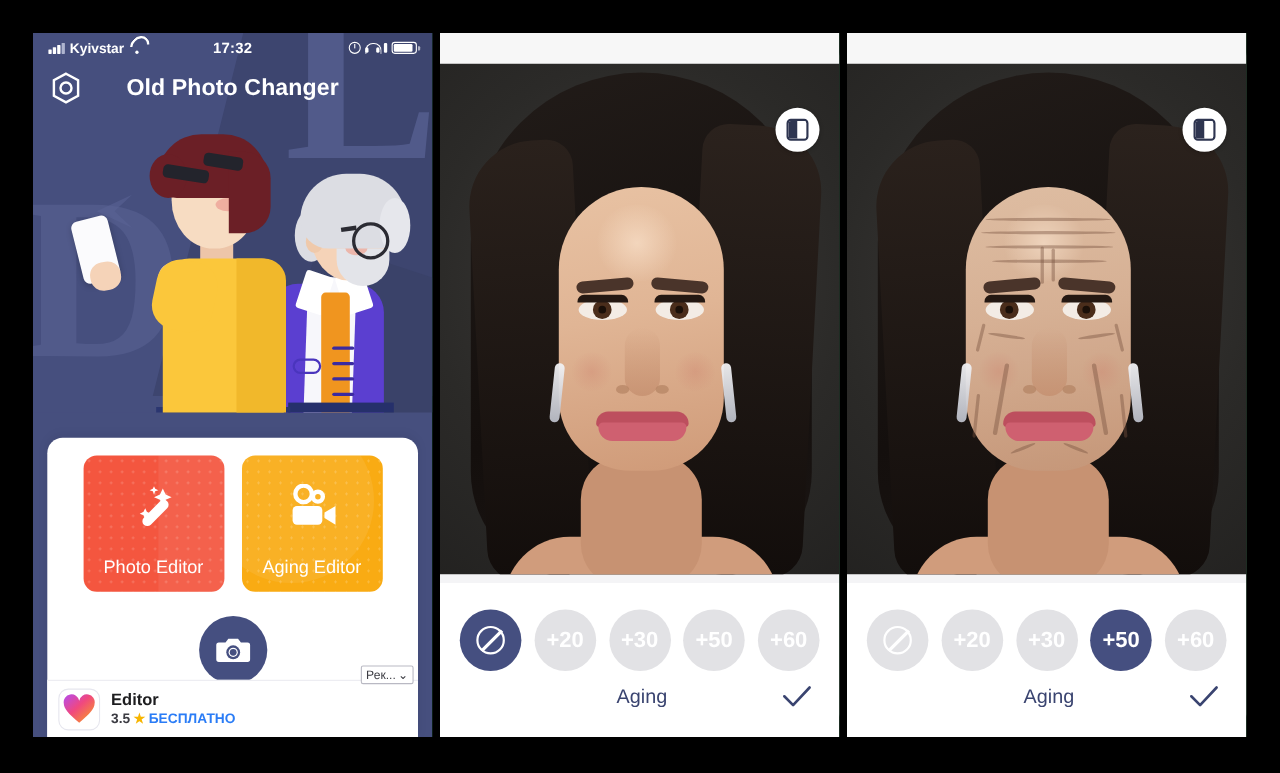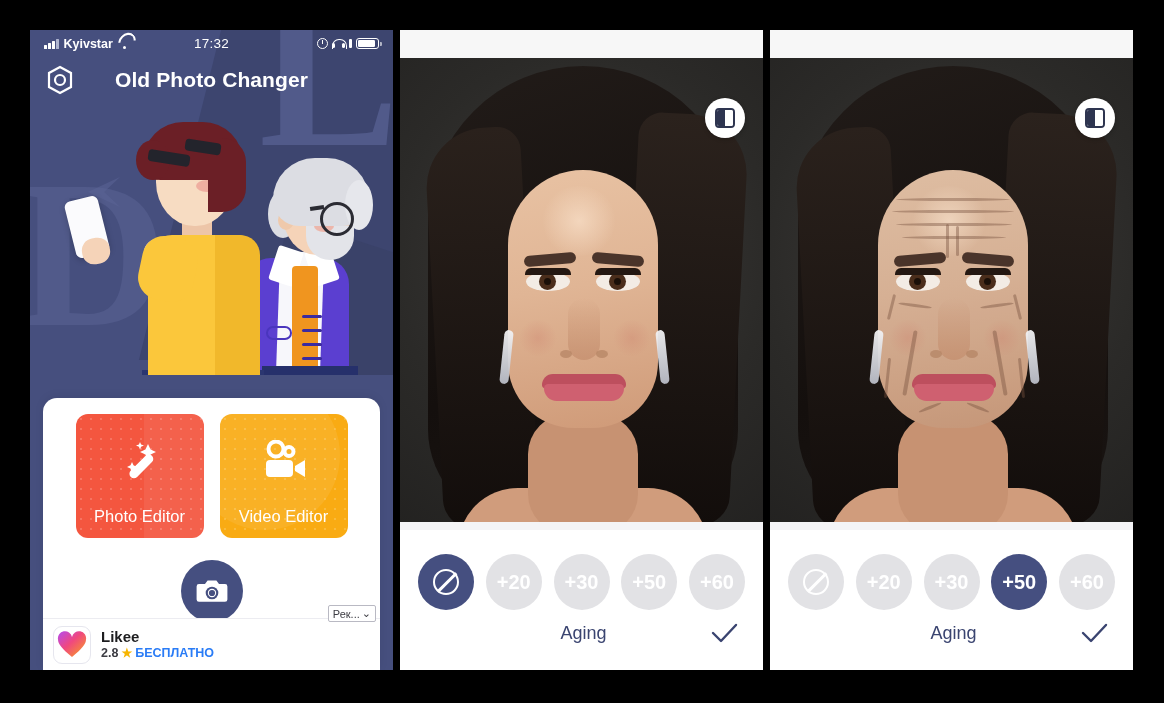--- a/index.html
+++ b/index.html
@@ -28,21 +28,21 @@
   .p1 { position: relative; width: 100%; height: 100%; background: #464f7e; }
 
   .statusbar {
     position: relative; height: 27px;
     display: flex; align-items: center;
     padding: 0 14px;
     color: #ffffff; font-size: 13px; font-weight: bold;
     z-index: 6;
   }
   .sb-left { display: flex; align-items: center; gap: 5px; }
-  .sb-center { position: absolute; left: 0; right: 0; text-align: center; font-size: 13.5px; font-weight: normal; letter-spacing: .2px;}
+  .sb-center { position: absolute; left: 0; right: 0; text-align: center; font-size: 13.5px; font-weight: bold; letter-spacing: .2px;}
   .sb-right { margin-left: auto; display: flex; align-items: center; gap: 4px; z-index: 2;}
   .bars { display: flex; align-items: flex-end; gap: 1.5px; height: 10px; }
   .bars i { display:block; width: 2.5px; background: #fff; border-radius: .5px; }
   .bars i:nth-child(1){height:4px} .bars i:nth-child(2){height:6px}
   .bars i:nth-child(3){height:8px} .bars i:nth-child(4){height:10px;background:#aeb4cf}
   .carrier { font-size: 12.5px; font-weight: bold; }
   .wifi { position: relative; width: 14px; height: 11px; }
   .wifi::before{content:"";position:absolute;left:0;bottom:0;width:14px;height:11px;
      border-radius:50%;border:2.2px solid #fff;border-bottom-color:transparent;border-left-color:transparent;
      transform:rotate(-45deg) scale(1.05);}
@@ -359,21 +359,21 @@
           <div class="tile video">
             <span class="dots"></span>
             <span class="glyph">
               <svg width="48" height="42" viewBox="0 0 48 42">
                 <circle cx="16" cy="9" r="7.5" fill="none" stroke="#fff" stroke-width="4"></circle>
                 <circle cx="29" cy="11.5" r="4.5" fill="none" stroke="#fff" stroke-width="4"></circle>
                 <rect x="6" y="20" width="27" height="17" rx="4" fill="#fff"></rect>
                 <path d="M35 26 L45 20 L45 37 L35 31 Z" fill="#fff"></path>
               </svg>
             </span>
-            <span class="lbl">Video Editor</span>
+            <span class="lbl">Aging Editor</span>
           </div>
         </div>
 
         <div class="camwrap">
           <div class="cambtn">
             <svg width="32" height="28" viewBox="0 0 32 28">
               <path d="M3 7 h6 l2.6-3.4 h8.8 L23 7 h6 a2.4 2.4 0 0 1 2.4 2.4 v13 A2.4 2.4 0 0 1 29 24.8 H3 A2.4 2.4 0 0 1 .6 22.4 v-13 A2.4 2.4 0 0 1 3 7 Z" fill="#fff"></path>
               <circle cx="16" cy="16" r="6.3" fill="#454f80"></circle>
               <circle cx="16" cy="16" r="4.2" fill="#fff"></circle>
               <circle cx="16" cy="16" r="3.1" fill="#454f80"></circle>
@@ -392,23 +392,23 @@
                 <linearGradient id="lk" x1="0" y1="0" x2="1" y2="1">
                   <stop offset="0%" stop-color="#b44cf0"></stop>
                   <stop offset="45%" stop-color="#f0487f"></stop>
                   <stop offset="100%" stop-color="#f9a51a"></stop>
                 </linearGradient>
               </defs>
               <path d="M15 26 C5 18 1 13 1 8.6 A7 7 0 0 1 15 6 A7 7 0 0 1 29 8.6 C29 13 25 18 15 26 Z" fill="url(#lk)"></path>
             </svg>
           </div>
           <div class="adtext">
-            <span class="adname">Likee</span>
+            <span class="adname">Editor</span>
             <span class="admeta">
-              <span class="adrate">2.8</span>
+              <span class="adrate">3.5</span>
               <span class="adstar">★</span>
               <span class="adfree">БЕСПЛАТНО</span>
             </span>
           </div>
         </div>
       </div>
 
     </div>
   </div>
 

